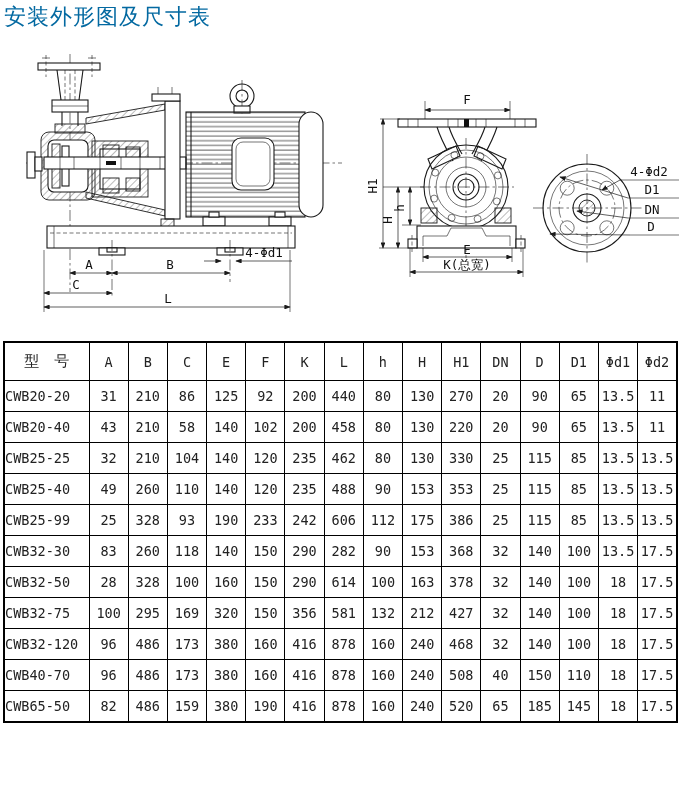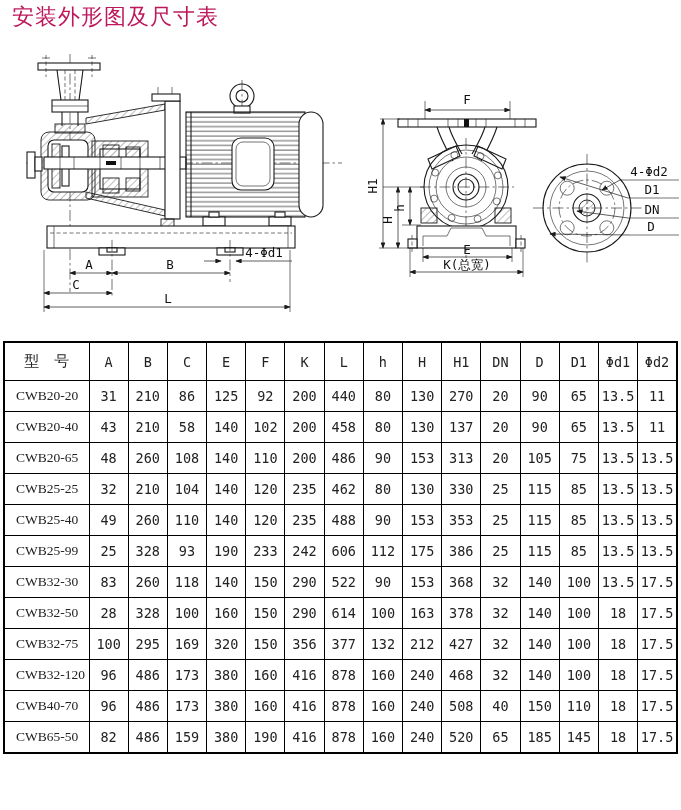--- a/index.html
+++ b/index.html
@@ -1,38 +1,38 @@
 <!DOCTYPE html>
 <html><head>
 <meta charset="utf-8">
 <style>
   html,body{margin:0;padding:0;background:#fff;}
   body{width:681px;height:810px;position:relative;font-family:"Liberation Sans",sans-serif;color:#111;}
   .title{position:absolute;left:4px;top:2px;font-family:Liberation Serif, serif;
-         font-size:22px;font-weight:400;letter-spacing:1px;color:#be185d;margin-left:8px;}
+         font-size:22px;font-weight:400;letter-spacing:1px;color:#0369a1;}
   svg{position:absolute;left:0;top:40px;}
   
   .ln{fill:none;stroke:#1a1a1a;stroke-width:1.1;}
   .wh{fill:#fff;stroke:#1a1a1a;stroke-width:1.1;}
   .thin{fill:none;stroke:#1a1a1a;stroke-width:0.6;}
   .hid{fill:none;stroke:#1a1a1a;stroke-width:0.6;stroke-dasharray:4 2.5;}
   .cl{fill:none;stroke:#1a1a1a;stroke-width:0.6;stroke-dasharray:11 3 2.5 3;}
   .hatch-f{fill:url(#hatch);stroke:#1a1a1a;stroke-width:0.9;}
   .dim{stroke:#1a1a1a;stroke-width:0.7;fill:none;marker-start:url(#as);marker-end:url(#ar);}
   .ldr{stroke:#1a1a1a;stroke-width:0.7;fill:none;marker-end:url(#ar);}
   .dlab{font:12.5px "DejaVu Sans Mono",monospace;fill:#111;}
   
   table{position:absolute;left:3px;top:341px;width:675px;border-collapse:collapse;
         table-layout:fixed;border:2px solid #000;}
   th,td{border:1px solid #000;font-family:"DejaVu Sans Mono",monospace;font-size:13.5px;
         text-align:center;padding:0;white-space:nowrap;overflow:hidden;color:#222;}
   th{height:37px;font-weight:400;}
   td{height:30px;}
   th.model-col{font-family:"Liberation Serif","DejaVu Serif",serif;font-size:15px;margin-top:16px;}
-  td.model{text-align:left;padding-left:11px;font-family:Liberation Serif, serif;}
+  td.model{text-align:left;}
   col.c-model{width:85px;}
 </style>
 </head>
 <body>
 
 <div class="title">安装外形图及尺寸表</div>
 
 <svg width="681" height="300" viewBox="0 0 681 300">
   <defs>
     <pattern id="hatch" width="5" height="5" patternUnits="userSpaceOnUse" patternTransform="rotate(45)">
@@ -292,44 +292,26 @@
         <td class="model">CWB20-40</td>
         <td>43</td>
         <td>210</td>
         <td>58</td>
         <td>140</td>
         <td>102</td>
         <td>200</td>
         <td>458</td>
         <td>80</td>
         <td>130</td>
-        <td>137</td>
+        <td>220</td>
         <td>20</td>
         <td>90</td>
         <td>65</td>
         <td>13.5</td>
         <td>11</td>
-      </tr>
-      <tr>
-        <td class="model">CWB20-65</td>
-        <td>48</td>
-        <td>260</td>
-        <td>108</td>
-        <td>140</td>
-        <td>110</td>
-        <td>200</td>
-        <td>486</td>
-        <td>90</td>
-        <td>153</td>
-        <td>313</td>
-        <td>20</td>
-        <td>105</td>
-        <td>75</td>
-        <td>13.5</td>
-        <td>13.5</td>
       </tr>
       <tr>
         <td class="model">CWB25-25</td>
         <td>32</td>
         <td>210</td>
         <td>104</td>
         <td>140</td>
         <td>120</td>
         <td>235</td>
         <td>462</td>
@@ -379,21 +361,21 @@
         <td>13.5</td>
       </tr>
       <tr>
         <td class="model">CWB32-30</td>
         <td>83</td>
         <td>260</td>
         <td>118</td>
         <td>140</td>
         <td>150</td>
         <td>290</td>
-        <td>522</td>
+        <td>282</td>
         <td>90</td>
         <td>153</td>
         <td>368</td>
         <td>32</td>
         <td>140</td>
         <td>100</td>
         <td>13.5</td>
         <td>17.5</td>
       </tr>
       <tr>
@@ -415,21 +397,21 @@
         <td>17.5</td>
       </tr>
       <tr>
         <td class="model">CWB32-75</td>
         <td>100</td>
         <td>295</td>
         <td>169</td>
         <td>320</td>
         <td>150</td>
         <td>356</td>
-        <td>377</td>
+        <td>581</td>
         <td>132</td>
         <td>212</td>
         <td>427</td>
         <td>32</td>
         <td>140</td>
         <td>100</td>
         <td>18</td>
         <td>17.5</td>
       </tr>
       <tr>

